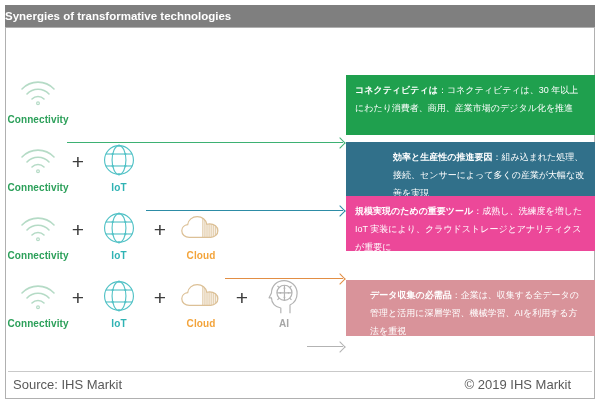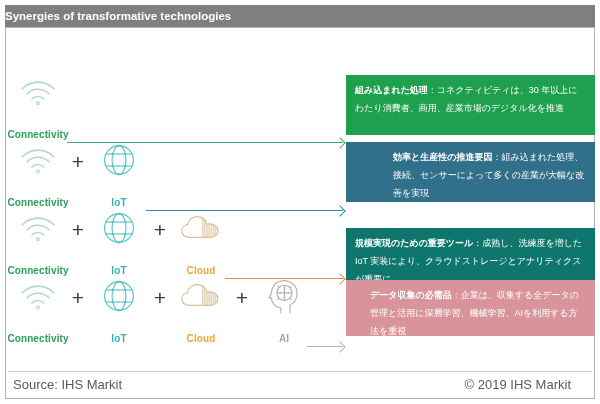--- a/index.html
+++ b/index.html
@@ -10,21 +10,21 @@
   .titlebar { position:absolute; left:5px; top:5px; right:5px; height:22px;
     background:#7f7f7f; color:#ffffff; font-size:11.5px; font-weight:bold;
     line-height:22px; padding-left:0; }
 
   .frame { position:absolute; left:5px; top:27px; right:5px; bottom:5px;
     background:#ffffff; border:1px solid #b0b0b0; }
 
   .row { position:absolute; left:0; width:100%; height:70px; }
   .icon-cell { position:absolute; top:0; width:64px; display:flex; flex-direction:column; align-items:center; }
   .icon-box { height:38px; display:flex; align-items:center; justify-content:center; }
-  .icon-label { font-size:10px; font-weight:bold; margin-top:18px; letter-spacing:0.1px; }
+  .icon-label { font-size:10px; font-weight:bold; margin-top:3px; letter-spacing:0.1px; }
   .plus { position:absolute; top:8px; width:20px; height:26px; text-align:center;
     font-size:21px; color:#3d3d3d; line-height:26px; }
 
   .arrow { position:absolute; top:69px; height:0; border-top:1.4px solid currentColor; }
   .arrow::after { content:""; position:absolute; right:-1px; top:-4.3px; width:7px; height:7px;
     border-top:1.4px solid currentColor; border-right:1.4px solid currentColor;
     transform:rotate(45deg); }
 
   .box { position:absolute; left:340px; width:249px; color:#ffffff;
     font-size:9px; line-height:18px; padding:6px 9px 4px 9px; }
@@ -201,26 +201,26 @@
             <svg class="icon" width="40" height="40">
               <use href="#i-head"></use>
             </svg>
           </span>
         <span class="icon-label" style="color: rgb(166, 166, 166); text-align: right;">AI</span>
       </div>
       <div class="arrow" style="left: 301px; width: 36px; color: rgb(179, 179, 179);"></div>
     </div>
 
     <div class="box" style="top: 47px; height: 60px; background-color: rgb(31, 160, 78);">
-      <span class="box-title">組み込まれた処理</span><span>：コネクティビティは、30 年以上にわたり消費者、商用、産業市場のデジタル化を推進</span>
+      <span class="box-title">コネクティビティは</span><span>：コネクティビティは、30 年以上にわたり消費者、商用、産業市場のデジタル化を推進</span>
     </div>
     <div class="box" style="top: 114px; height: 60px; background-color: rgb(49, 112, 138); padding-left: 47px;">
       <span class="box-title">効率と生産性の推進要因</span><span>：組み込まれた処理、接続、センサーによって多くの産業が大幅な改善を実現</span>
     </div>
-    <div class="box" style="top: 200px; height: 68px; background-color: #0f766e;">
+    <div class="box" style="top: 168px; height: 55px; background-color: #ec4899;">
       <span class="box-title">規模実現のための重要ツール</span><span>：成熟し、洗練度を増したIoT 実装により、クラウドストレージとアナリティクスが重要に</span>
     </div>
     <div class="box" style="top: 252px; height: 56px; background-color: rgb(217, 147, 154); padding-left: 24px;">
       <span class="box-title">データ収集の必需品</span><span>：企業は、収集する全データの管理と活用に深層学習、機械学習、AIを利用する方法を重視</span>
     </div>
 
     <div class="footer-line"></div>
     <div class="footer-text src">Source: IHS Markit</div>
     <div class="footer-text cpy">© 2019 IHS Markit</div>
   </div>

